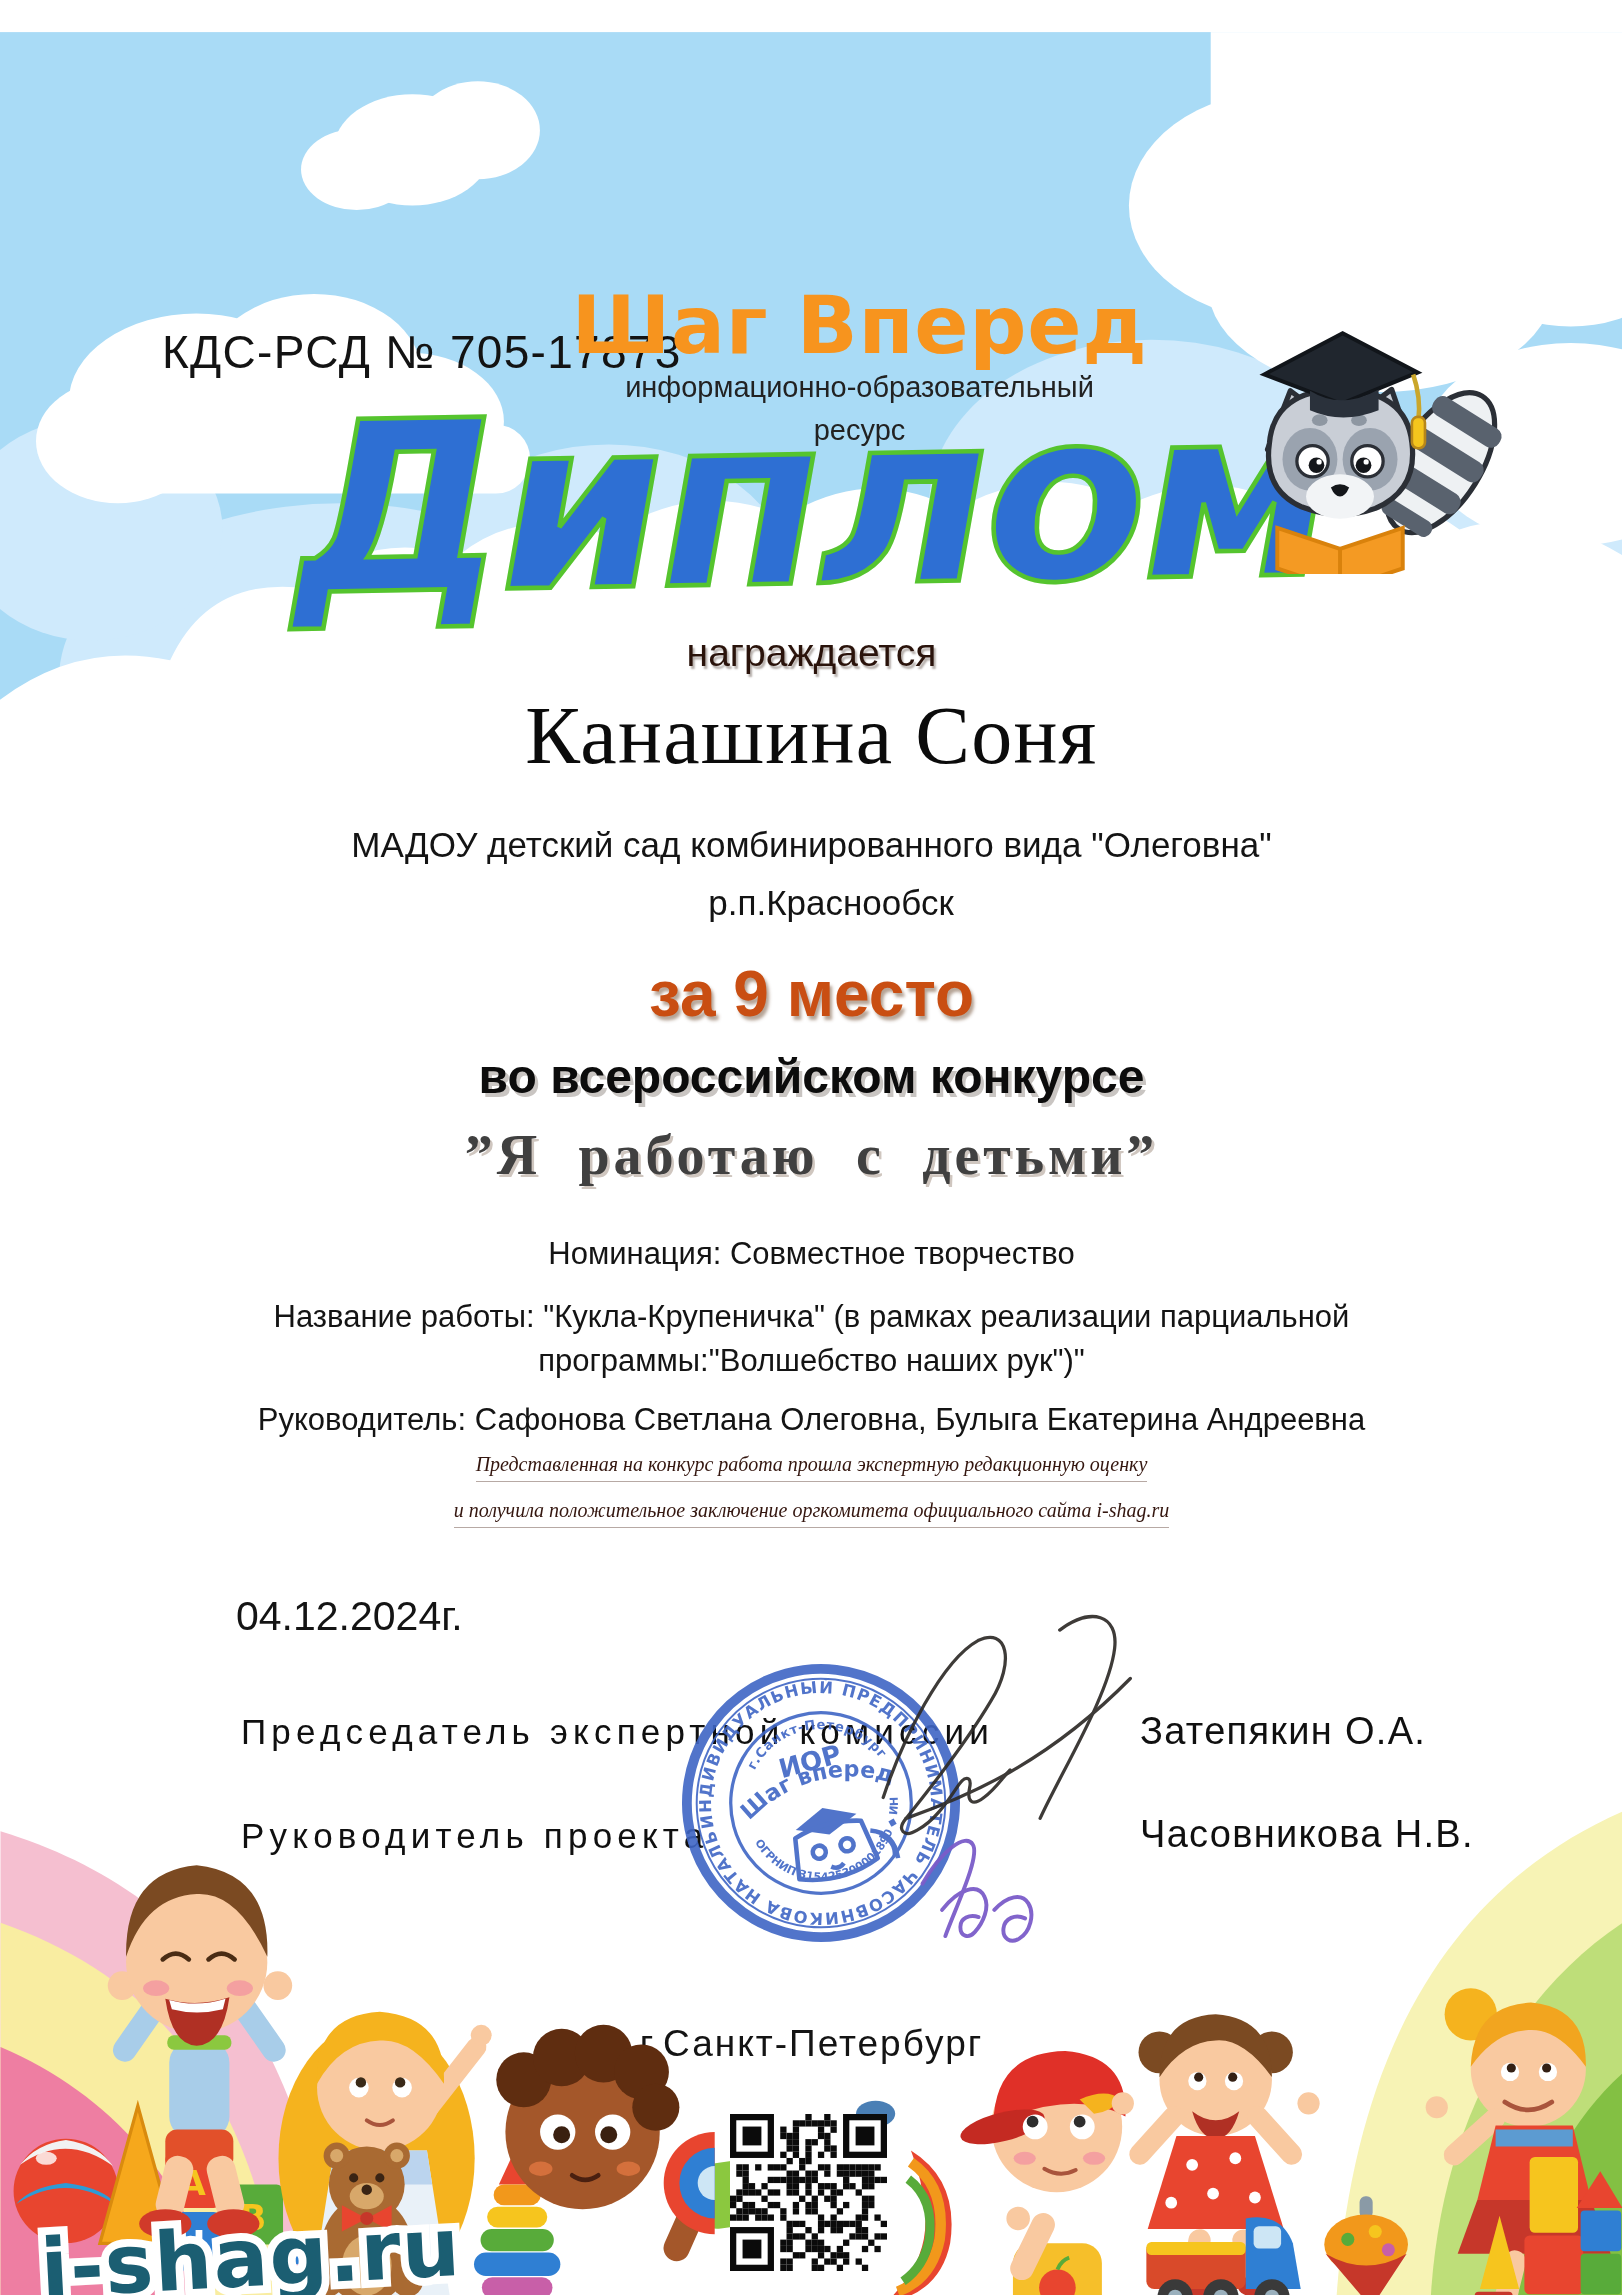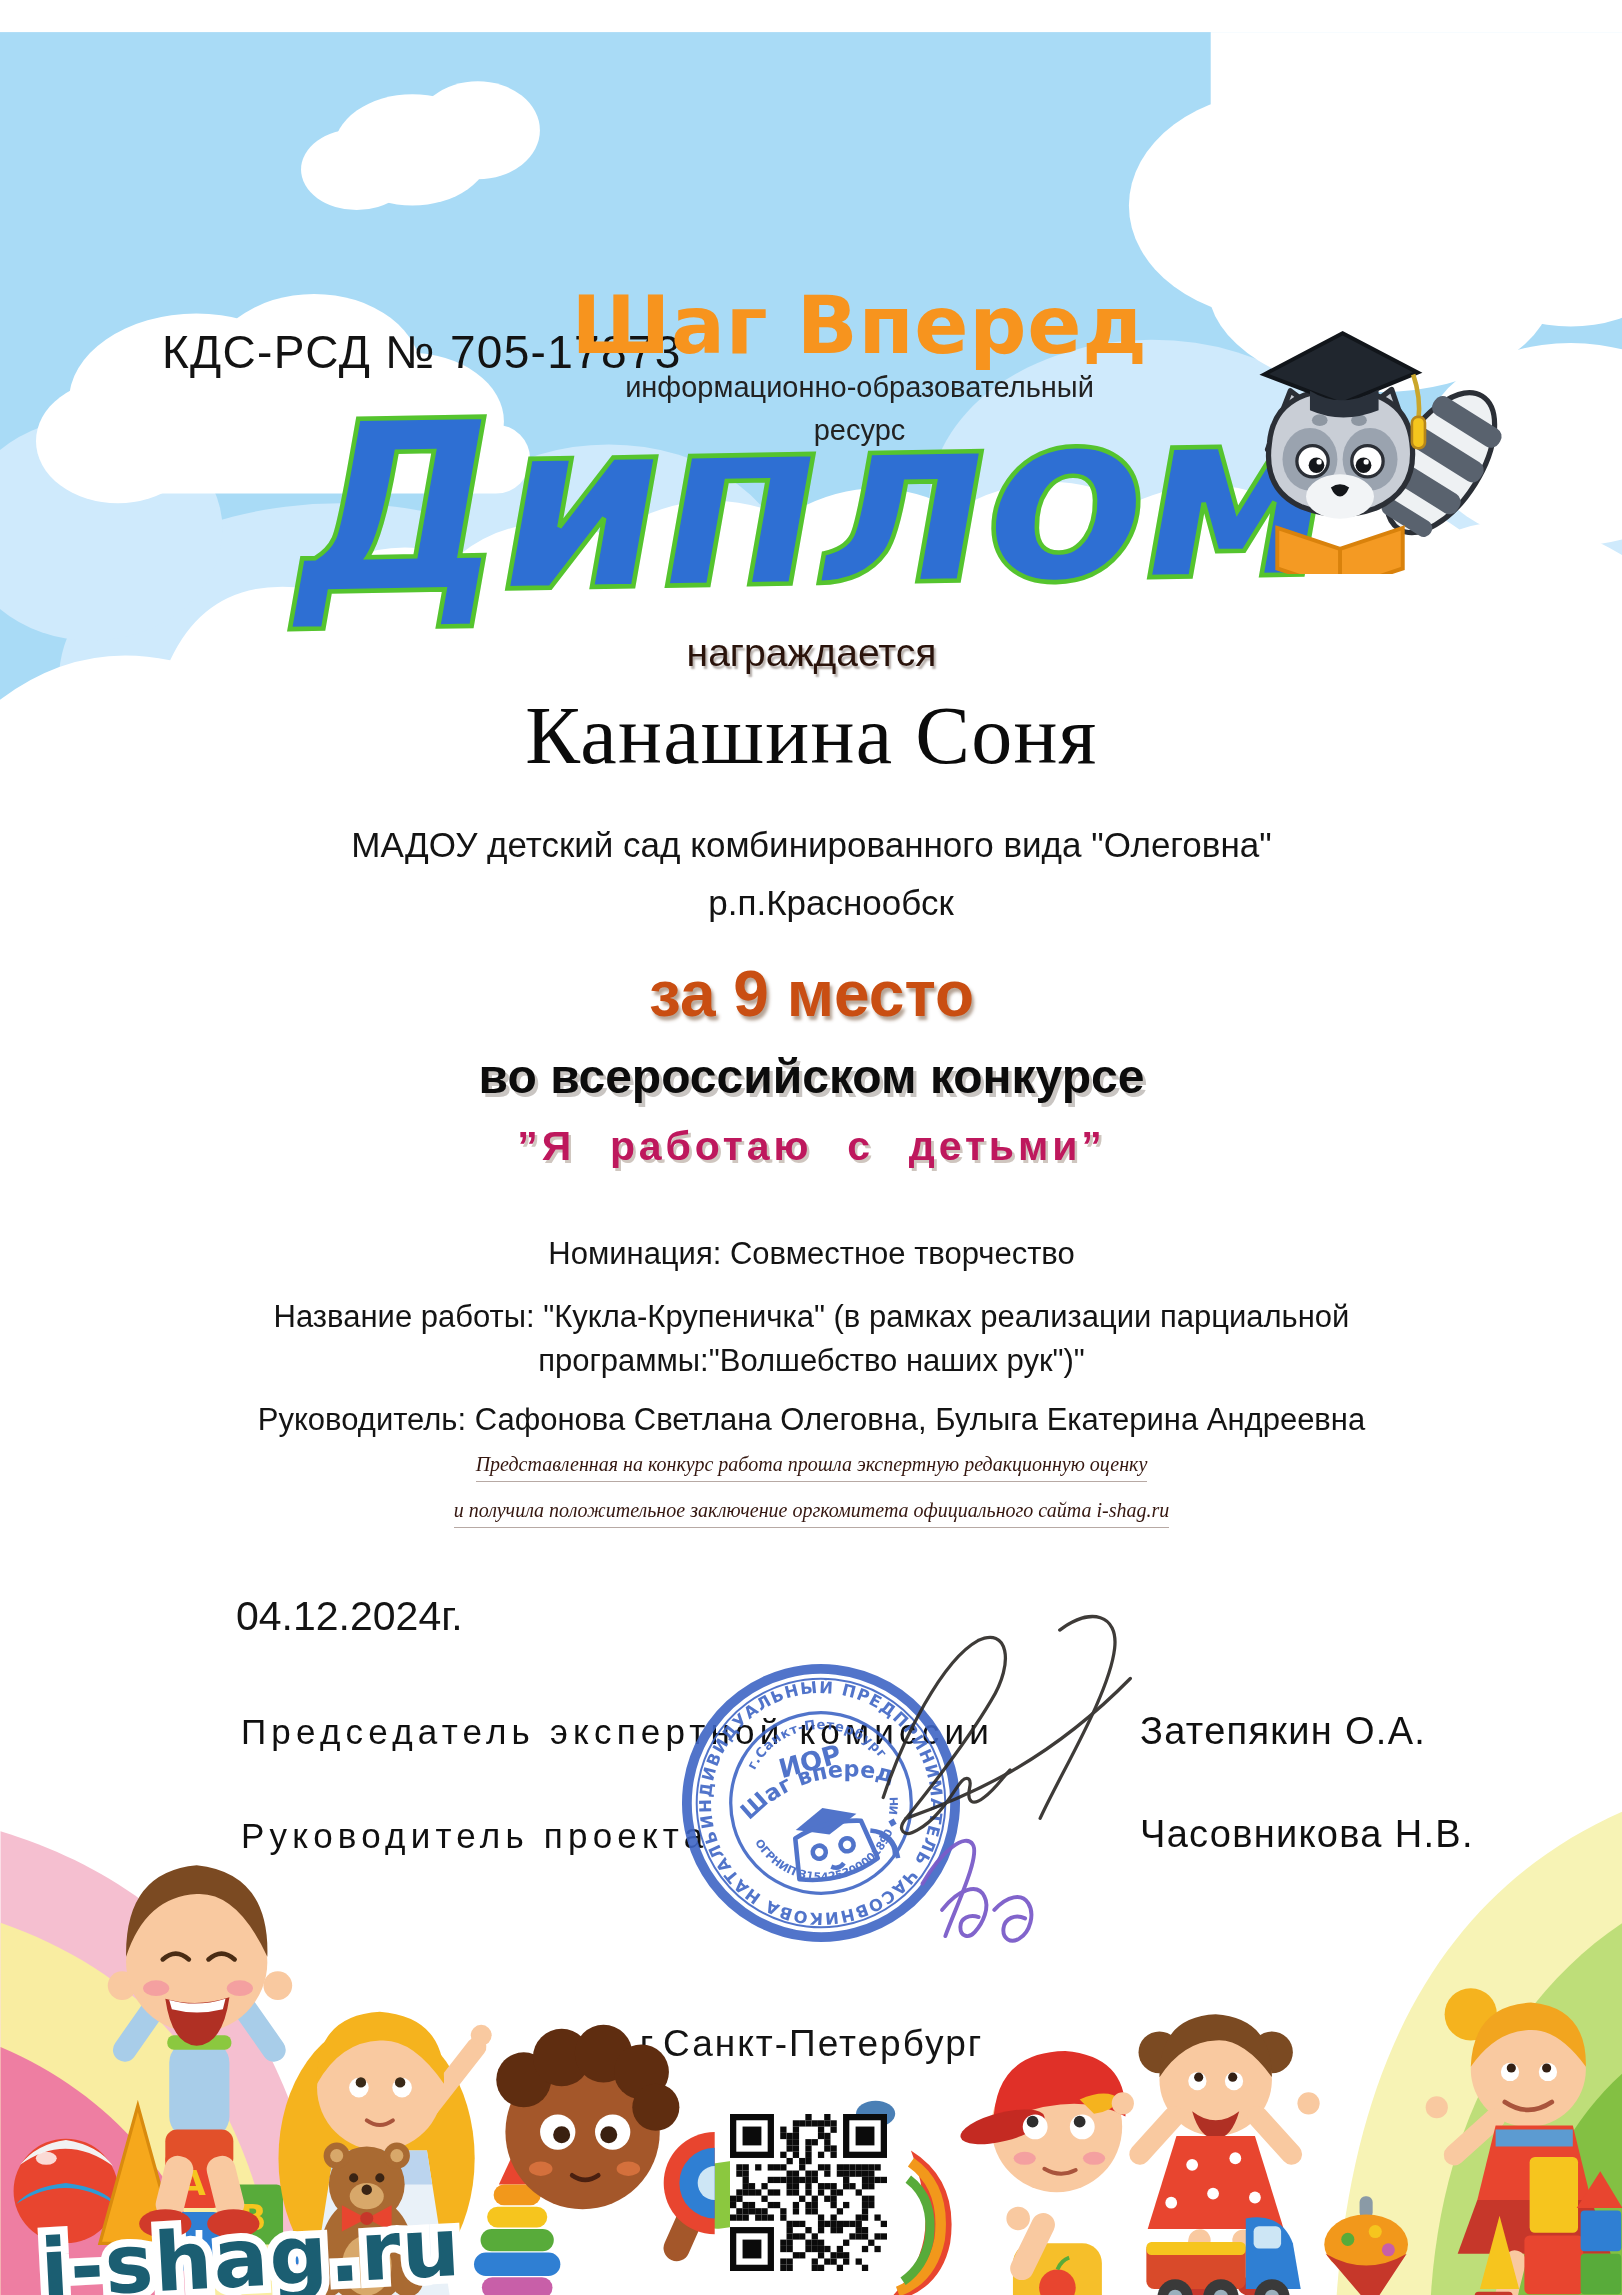--- a/index.html
+++ b/index.html
@@ -17,22 +17,22 @@
 
   .title{top:352px;font-size:236px;line-height:1;font-weight:bold;font-style:italic;
          font-family:"DejaVu Sans",sans-serif;color:#2E6FD3;-webkit-text-stroke:4.6px #55C42E;
          letter-spacing:-5.2px;transform:rotate(-1deg);}
   .awarded{top:599px;font-size:39px;color:#2a130b;text-shadow:2px 2.6px 2px rgba(40,20,10,.35);}
   .recipient{top:657px;font-size:82px;font-family:"Liberation Serif",serif;color:#0b0b0b;letter-spacing:1.3px;}
   .inst1{top:793px;font-size:35px;} .inst2{top:851px;font-size:35px;padding-left:39px;}
 
   .award{top:925px;font-size:64px;font-weight:bold;color:#C94E12;text-shadow:2.6px 3.9px 3.3px rgba(90,50,20,.45);}
   .contest-type{top:1017px;font-size:48px;font-weight:bold;color:#0c0c0c;text-shadow:3.3px 3.9px 0 #c9c5c2;}
-  .contest-name{top:1091px;font-size:41px;font-weight:bold;font-family:Liberation Sans, sans-serif;
-                color:#be185d;letter-spacing:3.9px;word-spacing:19.6px;text-shadow:2.6px 3.3px 0 #cfc6bf;}
+  .contest-name{top:1091px;font-size:56px;font-weight:bold;font-family:Liberation Serif, serif;
+                color:#404040;letter-spacing:3.9px;word-spacing:19.6px;text-shadow:2.6px 3.3px 0 #cfc6bf;}
 
   .nomination{top:1204px;font-size:31px;} .work1{top:1267px;font-size:31px;}
   .work2{top:1311px;font-size:31px;} .supervisor{top:1370px;font-size:31px;}
 
   .note{font-size:20px;font-style:italic;font-family:"Liberation Serif",serif;color:#34160f;}
   .note span{display:inline-block;border-bottom:1.3px solid #b7a9a4;padding-bottom:5.2px;}
   .note1{top:1421px;} .note2{top:1467px;}
 
   .date{top:1561px;left:236px;font-size:41px;}
   .role{font-size:35px;letter-spacing:5.2px;color:#101010;}

